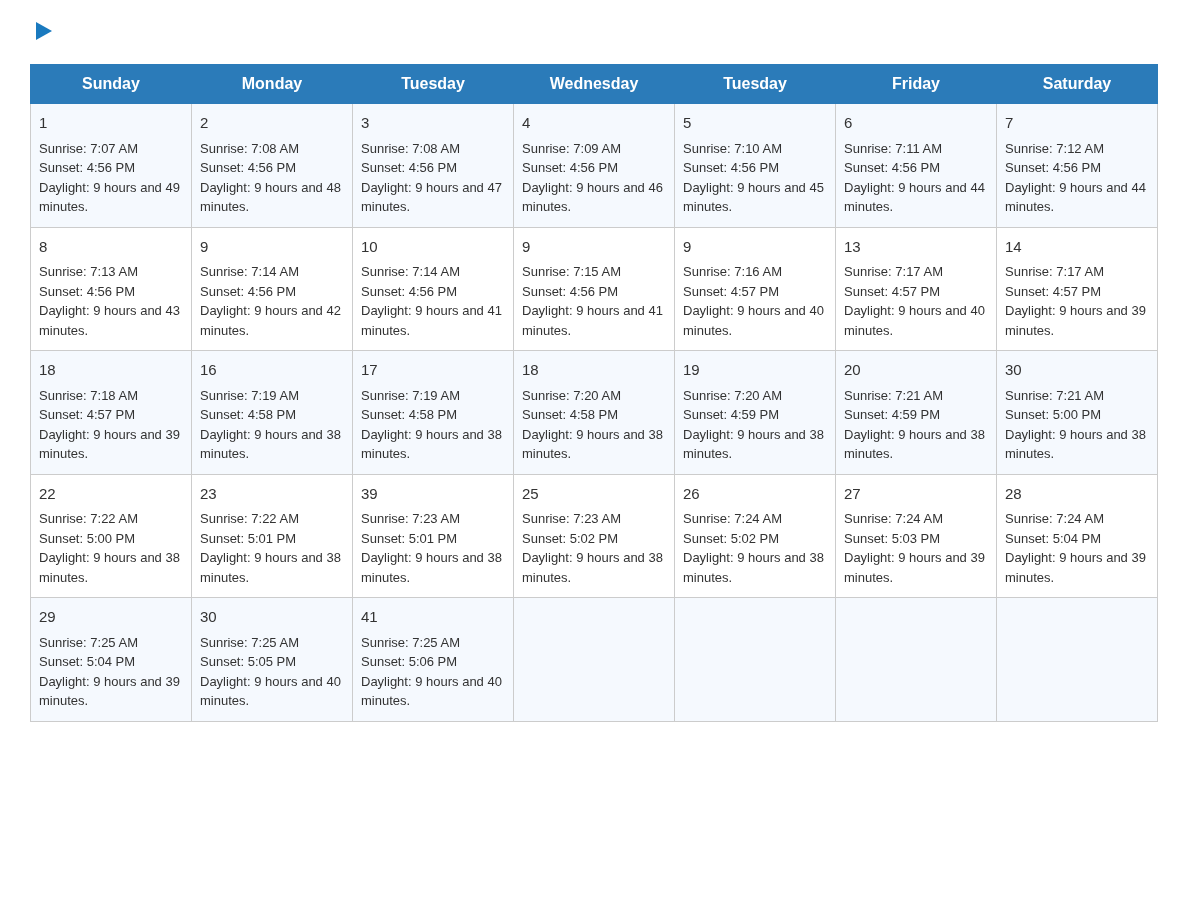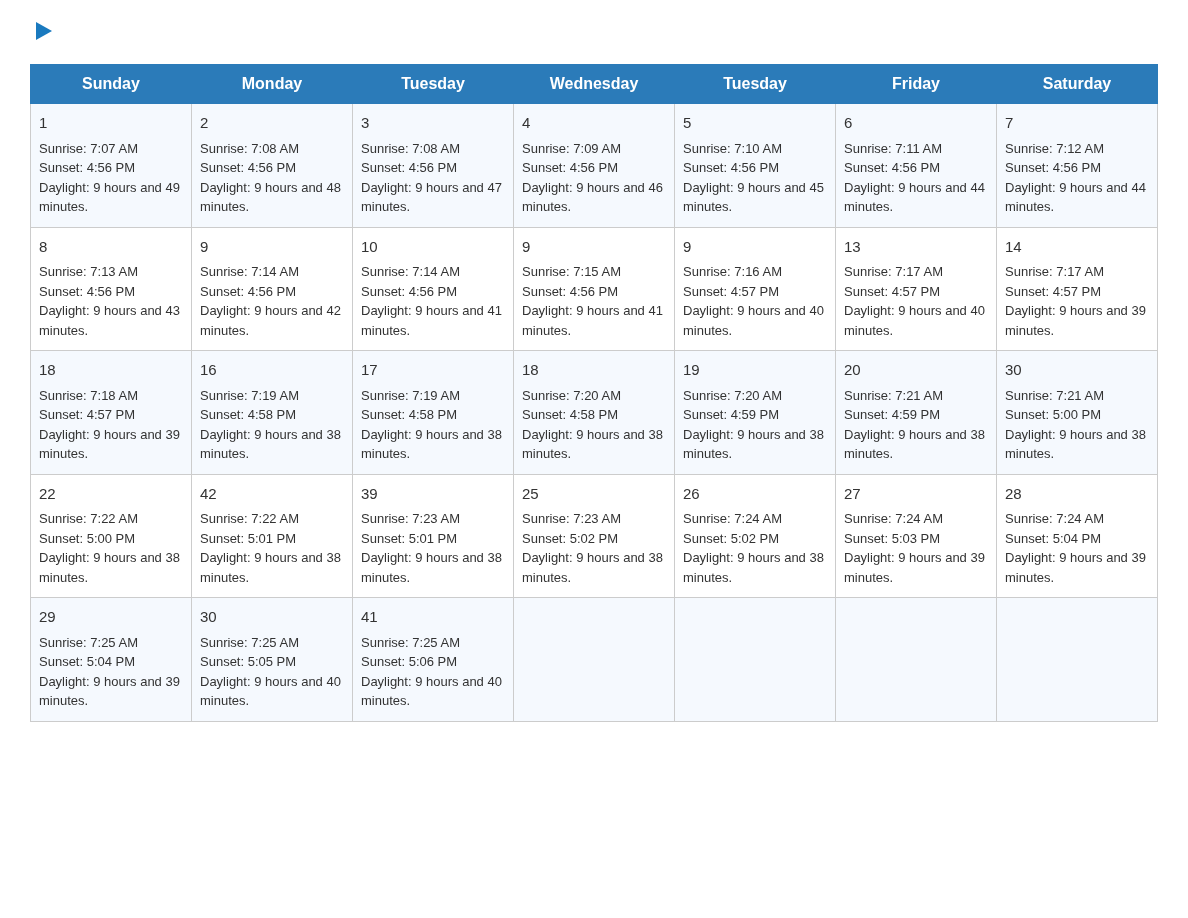--- a/index.html
+++ b/index.html
@@ -149,21 +149,21 @@
         <td><span class="day-num">18</span><span class="day-info">Sunrise: 7:18 AM<br>Sunset: 4:57 PM<br>Daylight: 9 hours and 39 minutes.</span></td>
         <td><span class="day-num">16</span><span class="day-info">Sunrise: 7:19 AM<br>Sunset: 4:58 PM<br>Daylight: 9 hours and 38 minutes.</span></td>
         <td><span class="day-num">17</span><span class="day-info">Sunrise: 7:19 AM<br>Sunset: 4:58 PM<br>Daylight: 9 hours and 38 minutes.</span></td>
         <td><span class="day-num">18</span><span class="day-info">Sunrise: 7:20 AM<br>Sunset: 4:58 PM<br>Daylight: 9 hours and 38 minutes.</span></td>
         <td><span class="day-num">19</span><span class="day-info">Sunrise: 7:20 AM<br>Sunset: 4:59 PM<br>Daylight: 9 hours and 38 minutes.</span></td>
         <td><span class="day-num">20</span><span class="day-info">Sunrise: 7:21 AM<br>Sunset: 4:59 PM<br>Daylight: 9 hours and 38 minutes.</span></td>
         <td><span class="day-num">30</span><span class="day-info">Sunrise: 7:21 AM<br>Sunset: 5:00 PM<br>Daylight: 9 hours and 38 minutes.</span></td>
       </tr>
       <tr>
         <td><span class="day-num">22</span><span class="day-info">Sunrise: 7:22 AM<br>Sunset: 5:00 PM<br>Daylight: 9 hours and 38 minutes.</span></td>
-        <td><span class="day-num">42</span><span class="day-info">Sunrise: 7:22 AM<br>Sunset: 5:01 PM<br>Daylight: 9 hours and 38 minutes.</span></td>
+        <td><span class="day-num">23</span><span class="day-info">Sunrise: 7:22 AM<br>Sunset: 5:01 PM<br>Daylight: 9 hours and 38 minutes.</span></td>
         <td><span class="day-num">39</span><span class="day-info">Sunrise: 7:23 AM<br>Sunset: 5:01 PM<br>Daylight: 9 hours and 38 minutes.</span></td>
         <td><span class="day-num">25</span><span class="day-info">Sunrise: 7:23 AM<br>Sunset: 5:02 PM<br>Daylight: 9 hours and 38 minutes.</span></td>
         <td><span class="day-num">26</span><span class="day-info">Sunrise: 7:24 AM<br>Sunset: 5:02 PM<br>Daylight: 9 hours and 38 minutes.</span></td>
         <td><span class="day-num">27</span><span class="day-info">Sunrise: 7:24 AM<br>Sunset: 5:03 PM<br>Daylight: 9 hours and 39 minutes.</span></td>
         <td><span class="day-num">28</span><span class="day-info">Sunrise: 7:24 AM<br>Sunset: 5:04 PM<br>Daylight: 9 hours and 39 minutes.</span></td>
       </tr>
       <tr>
         <td><span class="day-num">29</span><span class="day-info">Sunrise: 7:25 AM<br>Sunset: 5:04 PM<br>Daylight: 9 hours and 39 minutes.</span></td>
         <td><span class="day-num">30</span><span class="day-info">Sunrise: 7:25 AM<br>Sunset: 5:05 PM<br>Daylight: 9 hours and 40 minutes.</span></td>
         <td><span class="day-num">41</span><span class="day-info">Sunrise: 7:25 AM<br>Sunset: 5:06 PM<br>Daylight: 9 hours and 40 minutes.</span></td>

